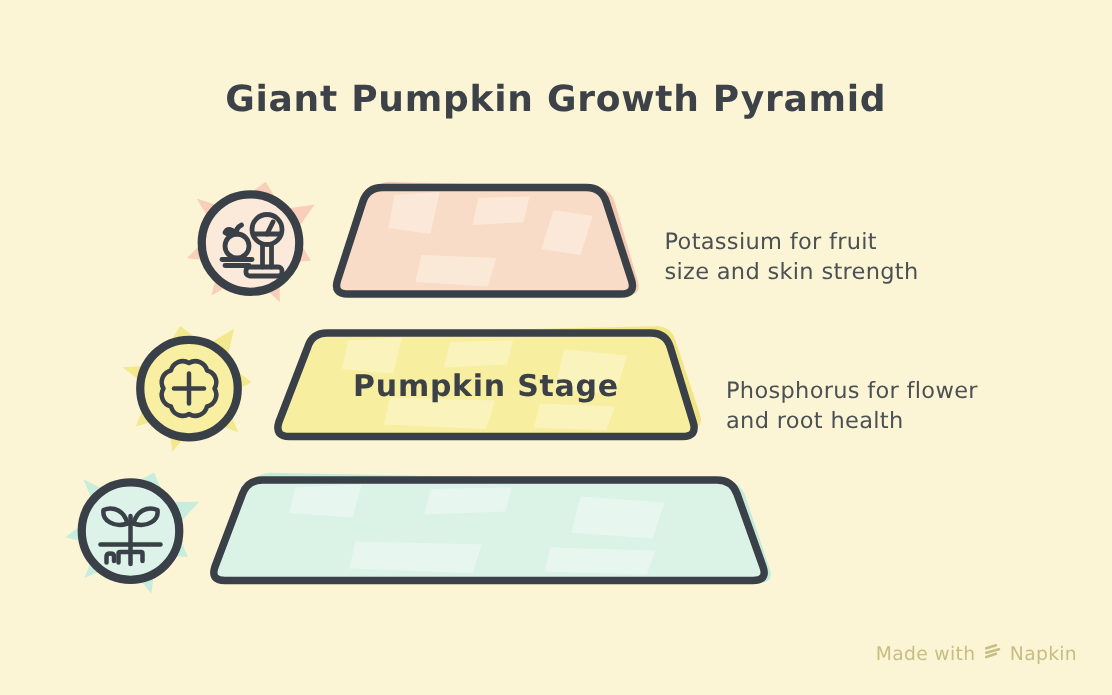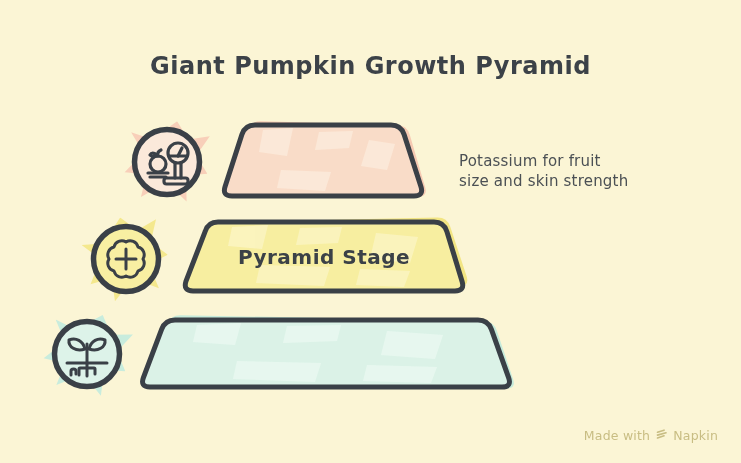--- a/index.html
+++ b/index.html
@@ -37,21 +37,20 @@
     color: #3B4147;
     pointer-events: none;
   }
   .desc {
     position: absolute;
     font-size: 15px;
     line-height: 20px;
     color: #4B5054;
     white-space: pre-line;
     letter-spacing: 0.2px;
-    margin-left: 16px;
   }
   .icon-wrap { position: absolute; width: 76px; height: 76px; }
   .icon-wrap svg { position: absolute; left: 0; top: 0; overflow: visible; }
   .blob {
     position: absolute;
     width: 84px; height: 84px;
     left: -4px; top: -4px;
     clip-path: polygon(50% 0%, 68% 18%, 92% 8%, 82% 34%, 100% 52%, 76% 60%, 84% 90%, 55% 74%, 30% 98%, 30% 70%, 4% 74%, 20% 46%, 0% 26%, 26% 28%);
   }
   .blob-1 { background: #F8CFB9; transform: rotate(14deg); }
@@ -126,21 +125,23 @@
     <path d="M 38 3 L 254 3 Q 264 3 266.9 12.6 L 282.1 62.4 Q 285 72 275 72 L 13 72 Q 3 72 5.9 62.4 L 25.1 12.6 Q 28 3 38 3 Z" fill="#F2E583" transform="rotate(-1.3 144 37) translate(4 -2)"></path>
     <path d="M 38 3 L 254 3 Q 264 3 266.9 12.6 L 282.1 62.4 Q 285 72 275 72 L 13 72 Q 3 72 5.9 62.4 L 25.1 12.6 Q 28 3 38 3 Z" fill="#F7EEA0" stroke="#3A4047" stroke-width="5" stroke-linejoin="round"></path>
     <g fill="#FBF5C2" opacity="0.85">
       <path d="M52 8 L88 6 L82 30 L48 27 Z"></path>
       <path d="M120 9 L162 8 L158 24 L116 26 Z"></path>
       <path d="M196 14 L238 18 L230 44 L190 40 Z"></path>
       <path d="M80 46 L150 48 L144 67 L76 64 Z"></path>
       <path d="M180 50 L230 52 L224 68 L176 66 Z"></path>
     </g>
   </svg>
-  <div class="tier-label" style="left:180px; top:219px; width:288px; height:75px;">Pyramid Stage</div>
+  <div class="tier-label" style="left:180px; top:219px; width:288px; height:75px;">Pumpkin Stage</div>
+  <div class="desc" style="left:484px; top:250px;">Phosphorus for flower
+and root health</div>
 
   <div class="icon-wrap" style="left:49px; top:316px;">
     <div class="blob blob-3"></div>
     <svg width="76" height="76" viewBox="0 0 76 76">
       <circle cx="38" cy="38" r="32.5" fill="#DDF3E9" stroke="#3A4047" stroke-width="5.5"></circle>
       <g fill="none" stroke="#3A4047" stroke-width="3" stroke-linecap="round" stroke-linejoin="round">
         <path d="M 36 33 C 34 25 27 21 20 24 C 19 31 27 36 36 33 Z"></path>
         <path d="M 40 33 C 42 25 49 21 56 24 C 57 31 49 36 40 33 Z"></path>
         <path d="M 38 28 L 38 47"></path>
         <path d="M 18 47 L 58 47"></path>

